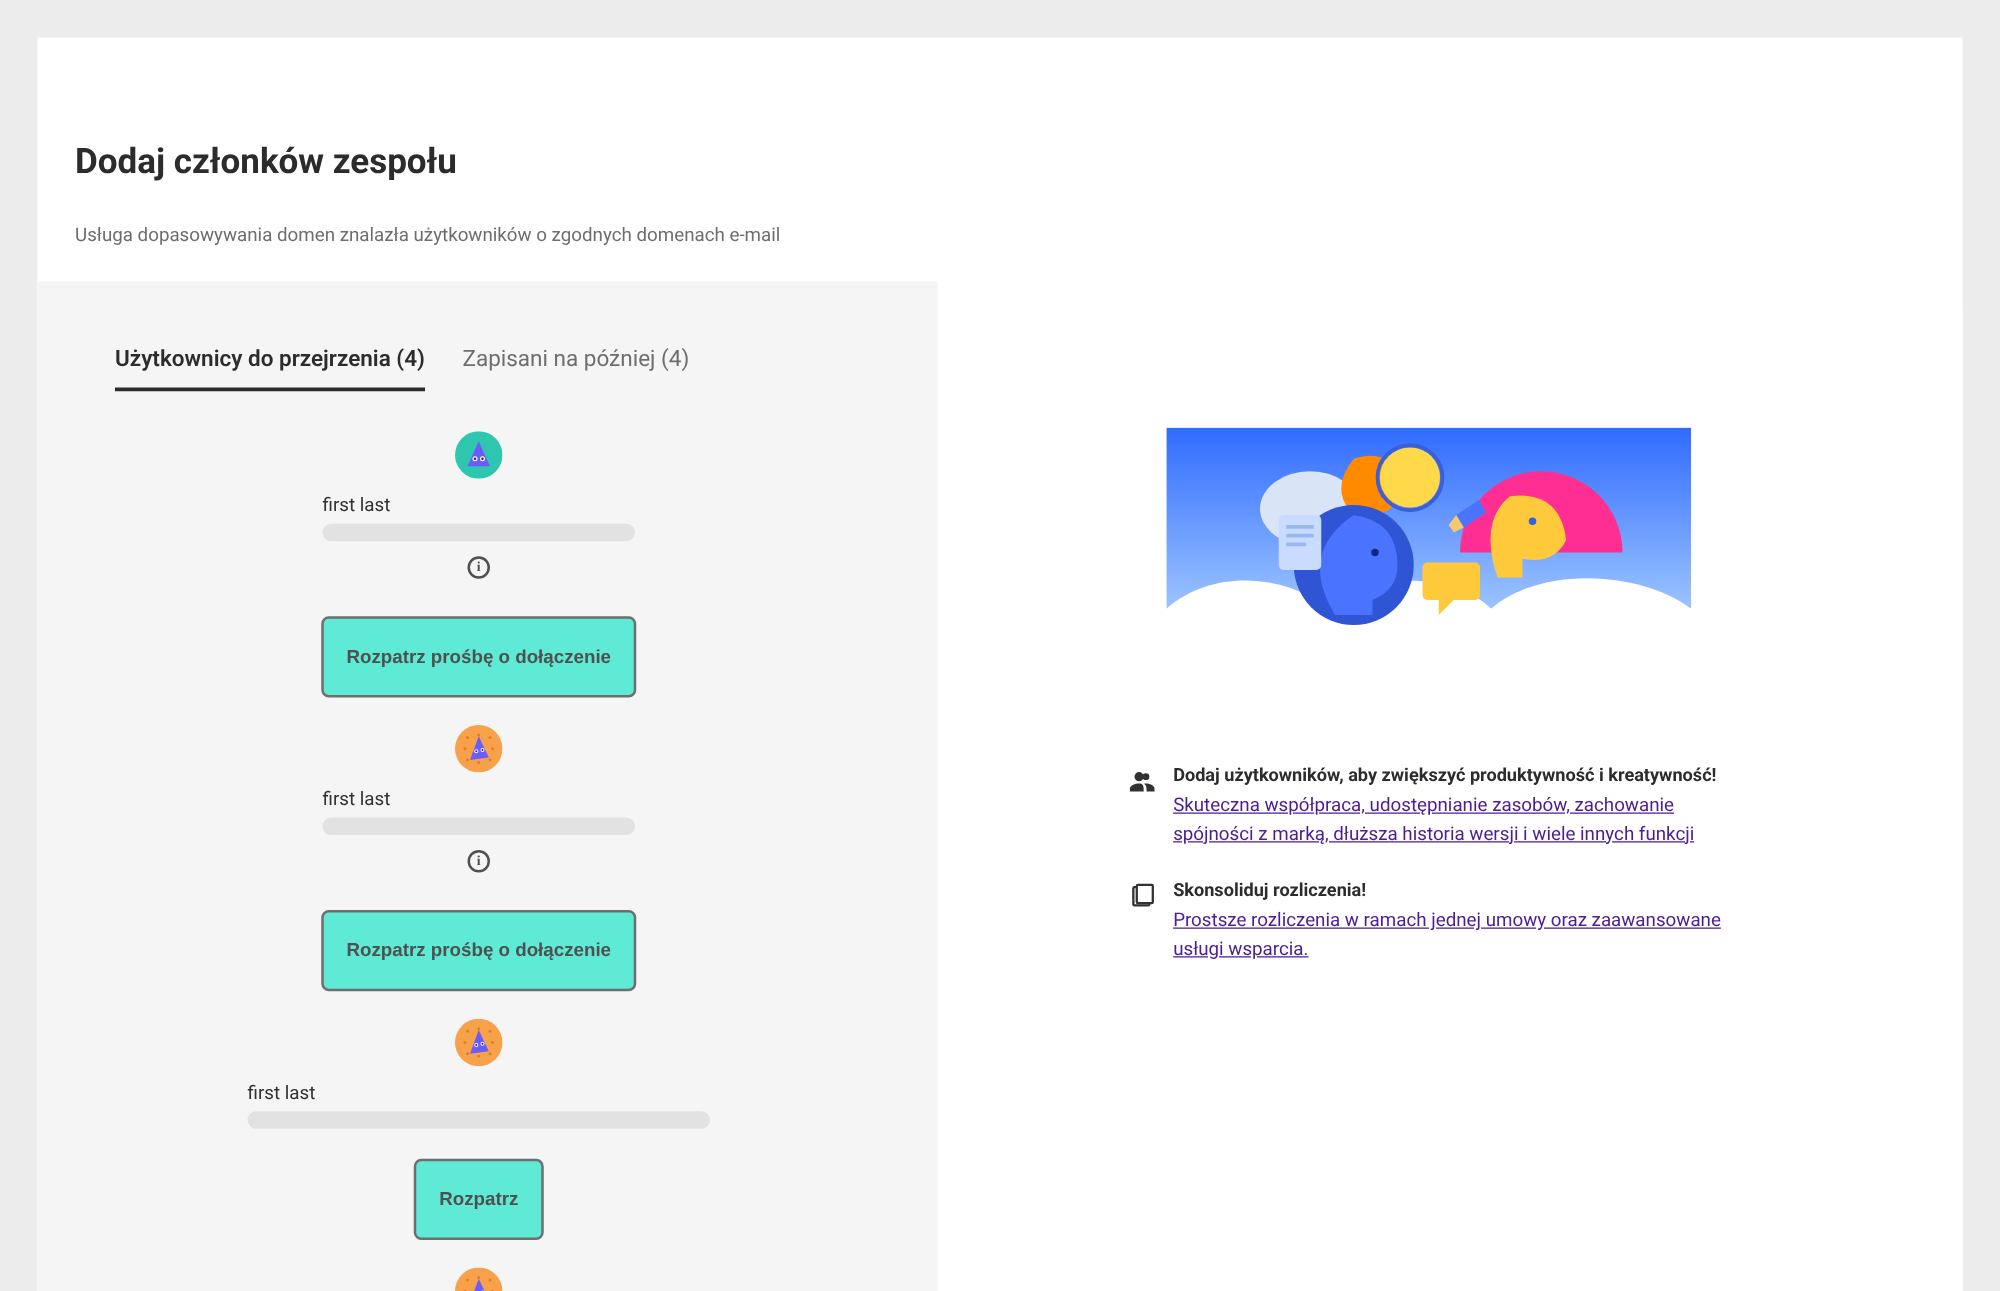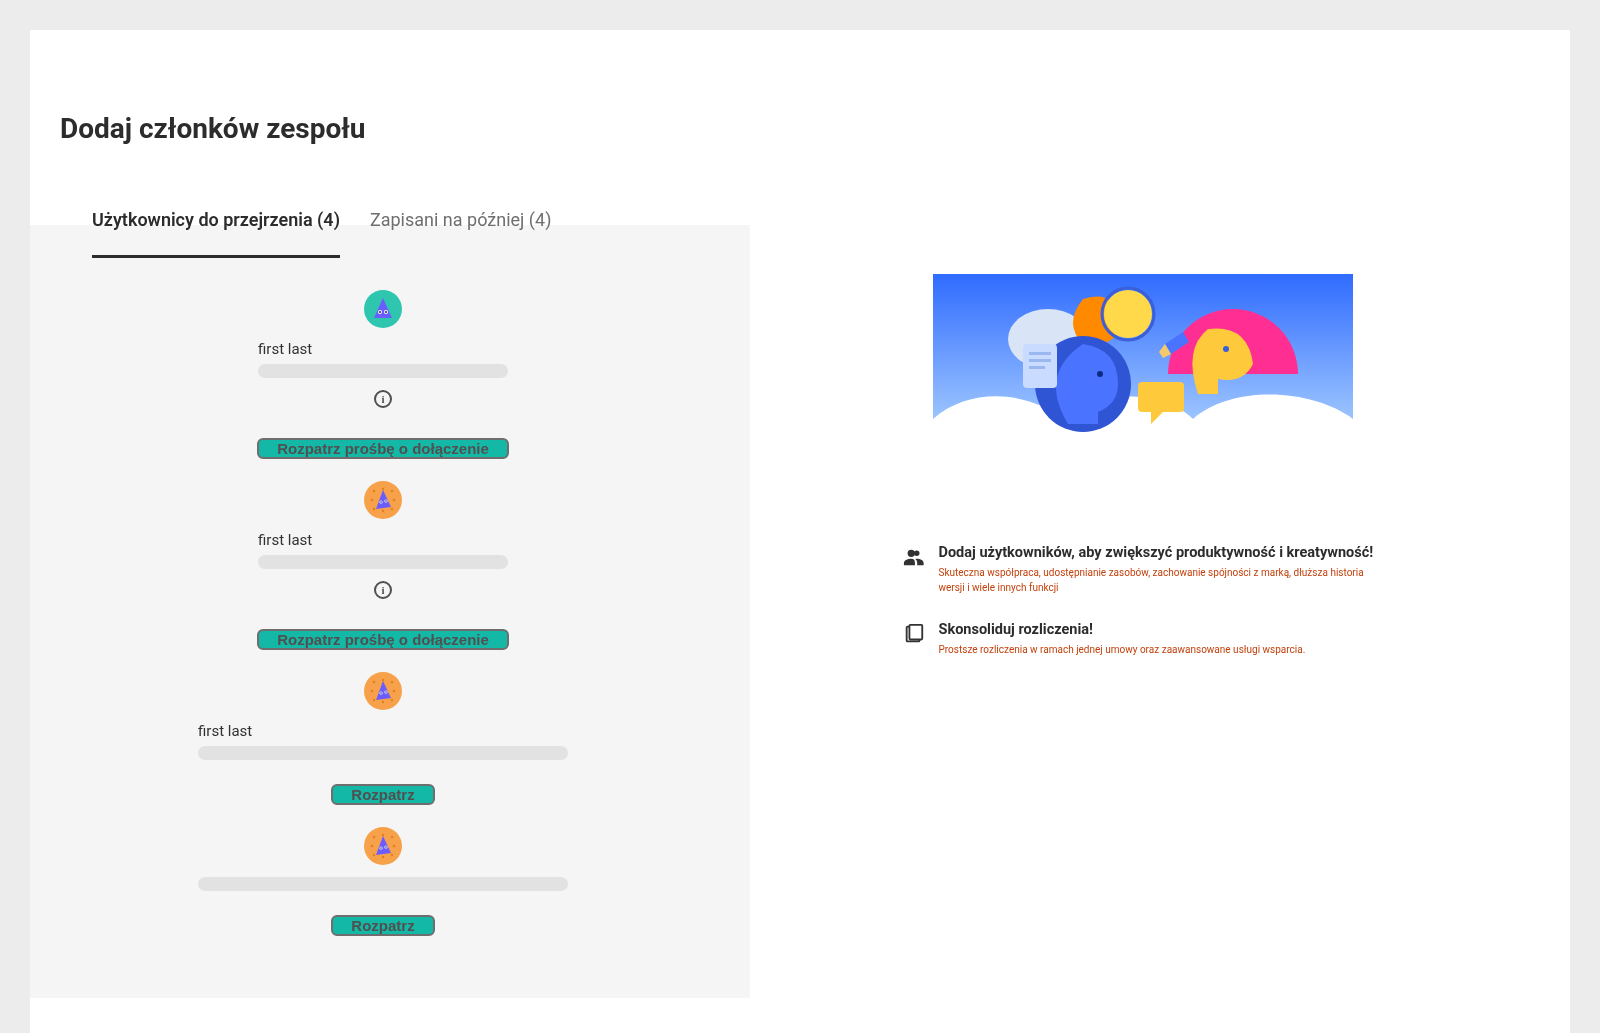--- a/index.html
+++ b/index.html
@@ -38,21 +38,21 @@
     flex:0 0 640px;
     padding-left:10px;
   }
   .tabs {
     display:flex;
     gap:30px;
     margin-bottom:32px;
   }
   .tab {
     font-size:18px;
-    padding-bottom:25px;
+    padding-bottom:12px;
     color:#6e6e6e;
     cursor:pointer;
   }
   .tab.active {
     color:#2c2c2c;
     font-weight:600;
     border-bottom:3px solid #2c2c2c;
   }
   .row {
     display:flex;
@@ -84,25 +84,25 @@
     border:2px solid #505050;
     border-radius:50%;
     display:flex; align-items:center; justify-content:center;
     font-size:11px; font-weight:700; font-family:Georgia, serif;
     color:#505050;
     flex-shrink:0;
   }
   .spacer { flex:1; }
   .btn {
     border:2px solid #6e6e6e;
-    background:#14b8a6;
+    background:#5eead4;
     color:#505050;
     font-weight:700;
     font-size:15px;
-    padding:0 18px;
+    padding:22px 18px;
     border-radius:6px;
     cursor:pointer;
     white-space:nowrap;
   }
   .right {
     flex:1;
     background:#fff;
     padding-right:40px;
     display:flex;
     flex-direction:column;
@@ -112,35 +112,36 @@
   .illus-wrap {
     width:420px; height:180px;
     overflow:hidden;
     margin-top:95px;
     margin-bottom:90px;
   }
   .benefits { width:480px; }
   .benefit { display:flex; gap:14px; margin-bottom:26px; }
   .b-icon { width:22px; flex-shrink:0; color:#323232; margin-top:2px; }
   .b-title { font-size:14.5px; font-weight:700; color:#2c2c2c; margin-bottom:4px;}
-  .b-desc  { font-size:10px; color:#c2410c; line-height:1.5;}
+  .b-desc  { font-size:15px; color:#4c1d95; line-height:1.5;text-decoration:underline;}
   .outer-left-bg {
     position:absolute;
     top:195px; left:0; width:720px; bottom:40px;
     background:#f5f5f5;
     z-index:0;
   }
   .left-inner { position:relative; z-index:1; padding:30px 20px 20px 28px;}
 </style>
 </head>
 <body>
 
 <div class="card">
   <div class="header">
     <h1>Dodaj członków zespołu</h1>
+    <div class="subtitle">Usługa dopasowywania domen znalazła użytkowników o zgodnych domenach e-mail</div>
   </div>
 
   <div class="outer-left-bg"></div>
 
   <div class="content">
     <div class="left">
       <div class="left-inner">
         <div class="tabs">
           <div class="tab active">
             <span>Użytkownicy do przejrzenia</span> (<span>4</span>)

